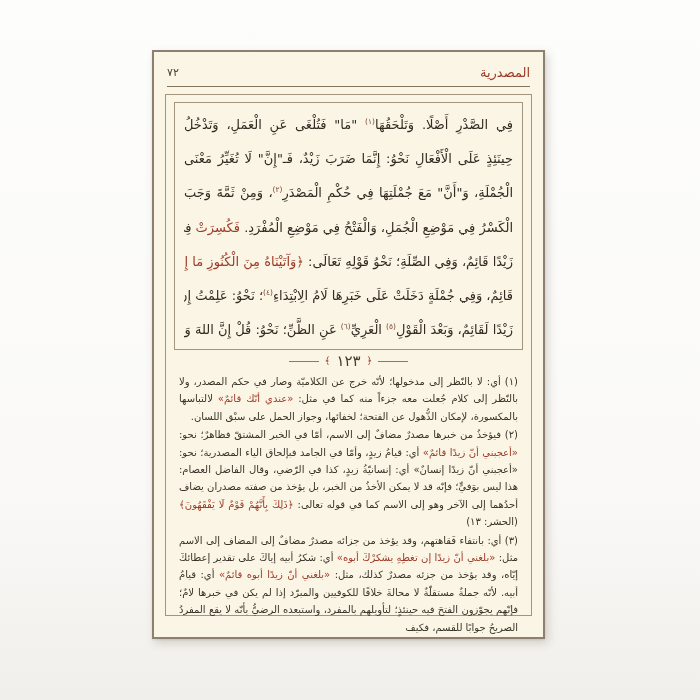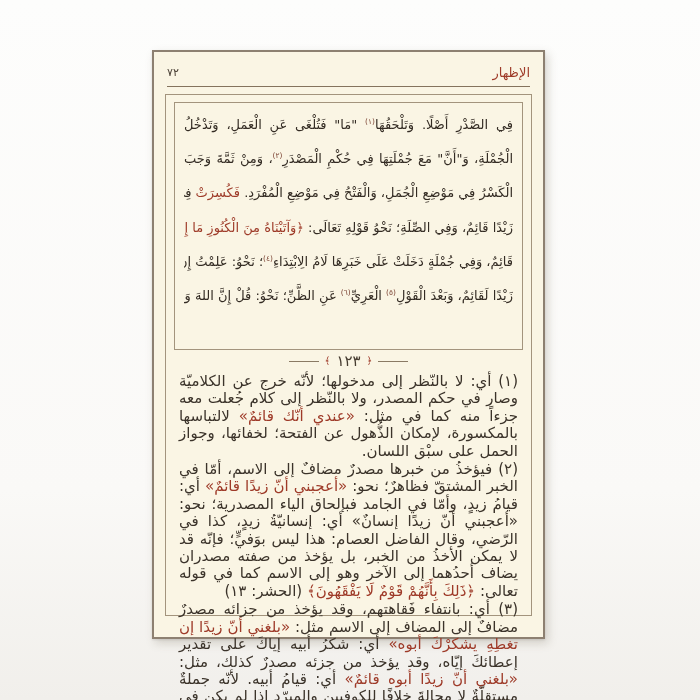--- a/index.html
+++ b/index.html
@@ -70,40 +70,41 @@
     gap:6px;direction:rtl;
   }
   .div-dash{width:30px;border-top:1.2px solid #8a7a64;}
   .div-orn{font-size:10px;color:var(--accent_red);line-height:1;}
   .div-num{font-size:15px;color:#463c30;letter-spacing:1px;line-height:1;}
   
   .footnotes{
     padding:3px 5px 0 5px;
   }
   .footnote-paragraph{
-    font-size:15px;line-height:17.4px;color:#3b332a;
+    font-size:10px;line-height:17.4px;color:#3b332a;
     direction:rtl;text-align:justify;
     margin-bottom:1px;
   }
 </style>
 </head>
 <body>
 
 <div class="page">
 
   <div class="page-header">
-    <span class="hdr-title">الإظهار</span>
+    <span class="hdr-title">المصدرية</span>
     <span class="hdr-num">٧٢</span>
   </div>
   <div class="header-rule"></div>
 
   <div class="content-frame">
 
     <div class="matn-frame">
       <div class="matn-line"><span>فِي الصَّدْرِ أَصْلًا. وَتَلْحَقُهَا</span><span class="fnref">(١)</span><span> "مَا" فَتُلْغَى عَنِ الْعَمَلِ، وَتَدْخُلُ</span></div>
+      <div class="matn-line"><span>حِينَئِذٍ عَلَى الْأَفْعَالِ نَحْوُ: إِنَّمَا ضَرَبَ زَيْدٌ، فَـ"إِنَّ" لَا تُغَيِّرُ مَعْنَى</span></div>
       <div class="matn-line"><span>الْجُمْلَةِ، وَ"أَنَّ" مَعَ جُمْلَتِهَا فِي حُكْمِ الْمَصْدَرِ</span><span class="fnref">(٢)</span><span>، وَمِنْ ثَمَّةَ وَجَبَ</span></div>
       <div class="matn-line"><span>الْكَسْرُ فِي مَوْضِعِ الْجُمَلِ، وَالْفَتْحُ فِي مَوْضِعِ الْمُفْرَدِ. </span><span class="red">فَكُسِرَتْ</span><span> فِي</span></div>
       <div class="matn-line"><span>زَيْدًا قَائِمٌ، وَفِي الصِّلَةِ؛ نَحْوُ قَوْلِهِ تَعَالَى: </span><span class="red">﴿وَآتَيْنَاهُ مِنَ الْكُنُوزِ مَا إِنَّ</span></div>
       <div class="matn-line"><span>قَائِمٌ، وَفِي جُمْلَةٍ دَخَلَتْ عَلَى خَبَرِهَا لَامُ الِابْتِدَاءِ</span><span class="fnref">(٤)</span><span>؛ نَحْوُ: عَلِمْتُ إِنَّ</span></div>
       <div class="matn-line"><span>زَيْدًا لَقَائِمٌ، وَبَعْدَ الْقَوْلِ</span><span class="fnref">(٥)</span><span> الْعَرِيِّ</span><span class="fnref">(٦)</span><span> عَنِ الظَّنِّ؛ نَحْوُ: قُلْ إِنَّ اللهَ وَاحِدٌ،</span></div>
     </div>
 
     <div class="section-divider">
       <span class="div-dash"></span>
       <span class="div-orn">﴿</span>

